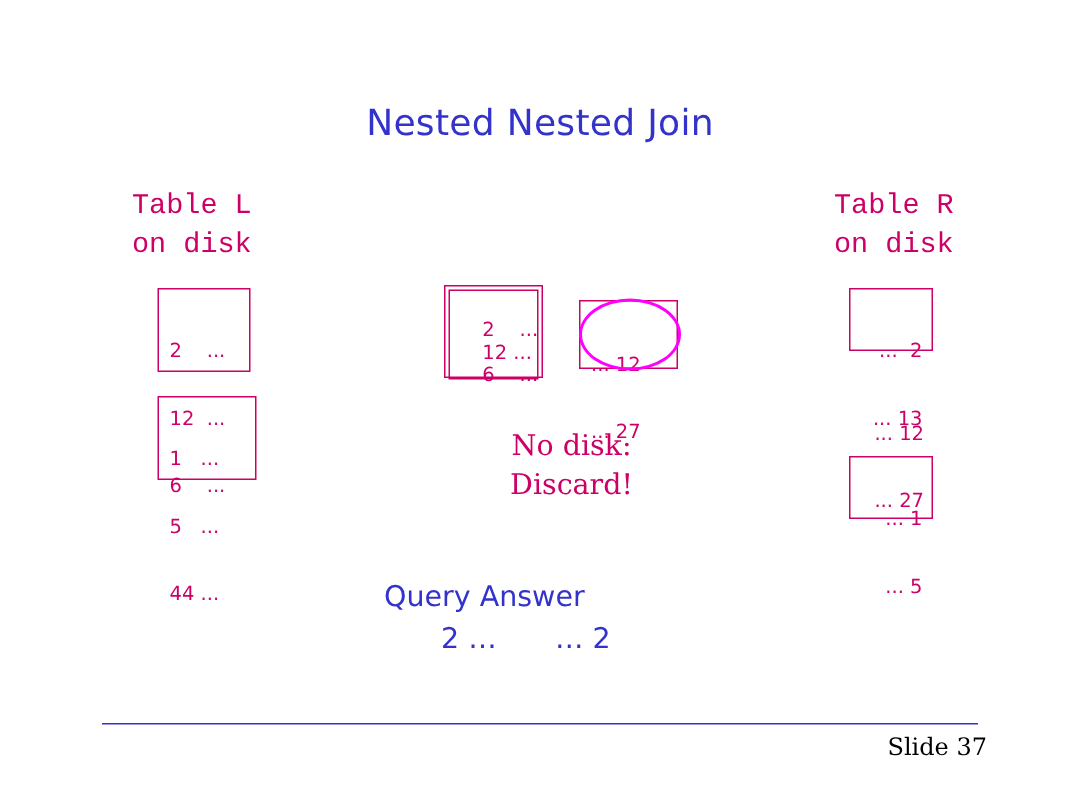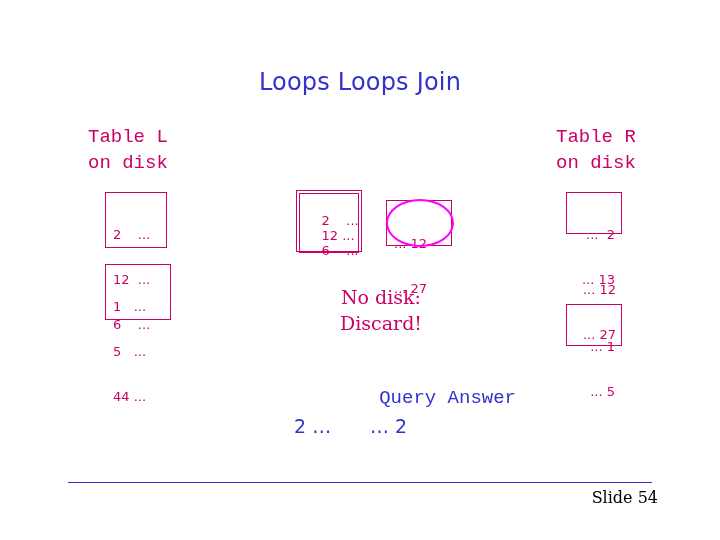--- a/index.html
+++ b/index.html
@@ -128,21 +128,21 @@
   #query-answer {
     position: absolute;
     left: 256px;
     top: 384px;
     width: 260px;
     color: #3333cc;
     font-size: 19px;
     font-family: "DejaVu Sans", sans-serif;
     line-height: 28px;
   }
-  #query-answer .qa-title { display: block; text-align: right; font-family: Liberation Mono, monospace; }
+  #query-answer .qa-title { display: block; text-align: left; }
   #query-answer .qa-vals { display: block; padding-left: 38px; }
   #query-answer .qa-left { display: inline-block; width: 76px; }
 
   
   #footer-rule {
     position: absolute;
     left: 68px;
     top: 482px;
     width: 584px;
     height: 0;
@@ -155,21 +155,21 @@
     color: #000000;
     font-size: 16px;
     font-family: "DejaVu Serif", serif;
   }
 </style>
 </head>
 <body>
 
 <div class="slide">
 
-  <div class="title">Loops Loops Join</div>
+  <div class="title">Nested Nested Join</div>
 
   <div class="col-head" id="tableL-head">
     <div>Table L</div>
     <div>on disk</div>
   </div>
 
   <div class="box" id="boxL1">
     <span class="row">2    ...</span>
     <span class="row">12  ...</span>
     <span class="row">6    ...</span>
@@ -221,15 +221,15 @@
   </div>
 
   <div id="query-answer">
     <span class="qa-title">Query Answer</span>
     <span class="qa-vals">
       <span class="qa-left">2 …</span><span>… 2</span>
     </span>
   </div>
 
   <div id="footer-rule"></div>
-  <div id="slide-number">Slide 54</div>
+  <div id="slide-number">Slide 37</div>
 
 </div>
 
 </body></html>

